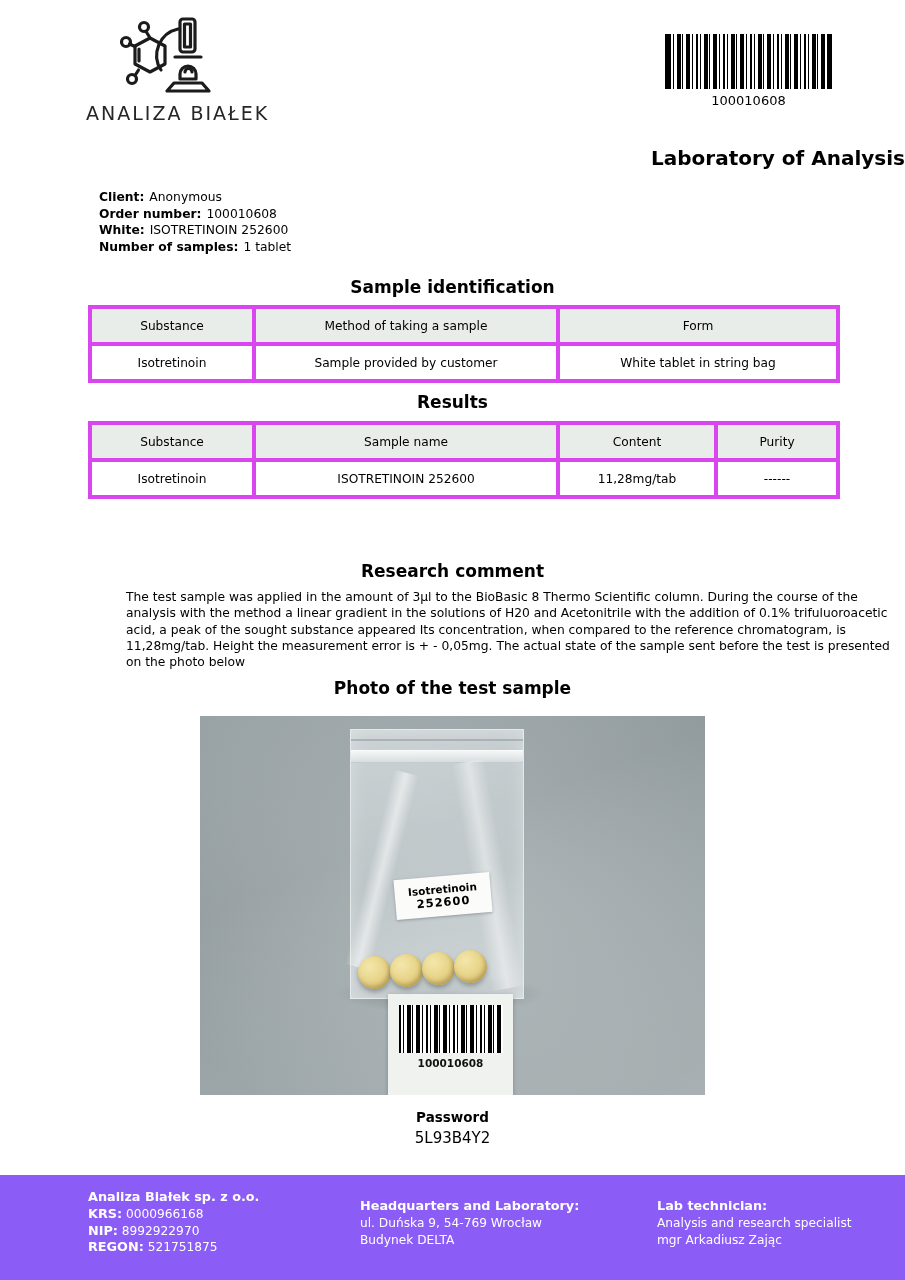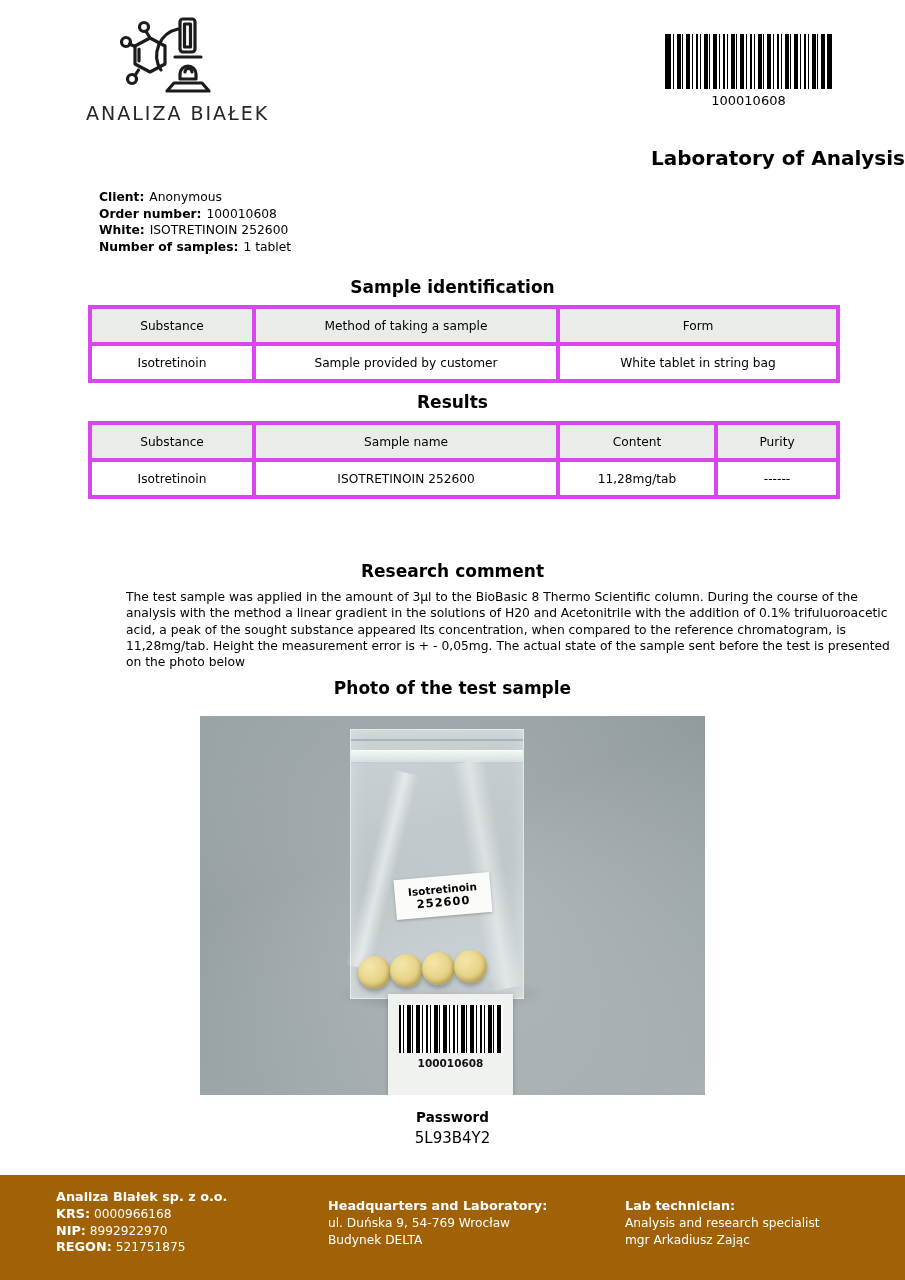--- a/index.html
+++ b/index.html
@@ -84,22 +84,22 @@
     box-shadow:0 1px 4px rgba(60,70,75,0.35);text-align:center;
   }
   .photo-barcode-label .bars{width:104px;height:48px;margin:11px auto 0;}
   .photo-barcode-label .val{font-size:10.5px;font-weight:bold;margin-top:4px;color:#111;}
   
   .password{position:absolute;top:1109px;left:0;width:100%;text-align:center;}
   .password .pw-label{font-size:13.5px;font-weight:bold;}
   .password .pw-value{font-size:15px;margin-top:4px;}
   
   .footer{
-    position:absolute;left:0;top:1175px;width:100%;height:105px;background:#a16207;color:#fff;
-    box-sizing:border-box;padding:14px 0 0 56px;display:flex;font-size:12.2px;line-height:16.8px;
+    position:absolute;left:0;top:1175px;width:100%;height:105px;background:#8b5cf6;color:#fff;
+    box-sizing:border-box;padding:14px 0 0 88px;display:flex;font-size:12.2px;line-height:16.8px;
   }
   .footer b{font-size:12.8px;}
   .f-col1{width:272px;}
   .f-col2{width:297px;padding-top:9px;}
   .f-col3{width:240px;padding-top:9px;}
 </style>
 </head>
 <body>
 
 <div class="page">

